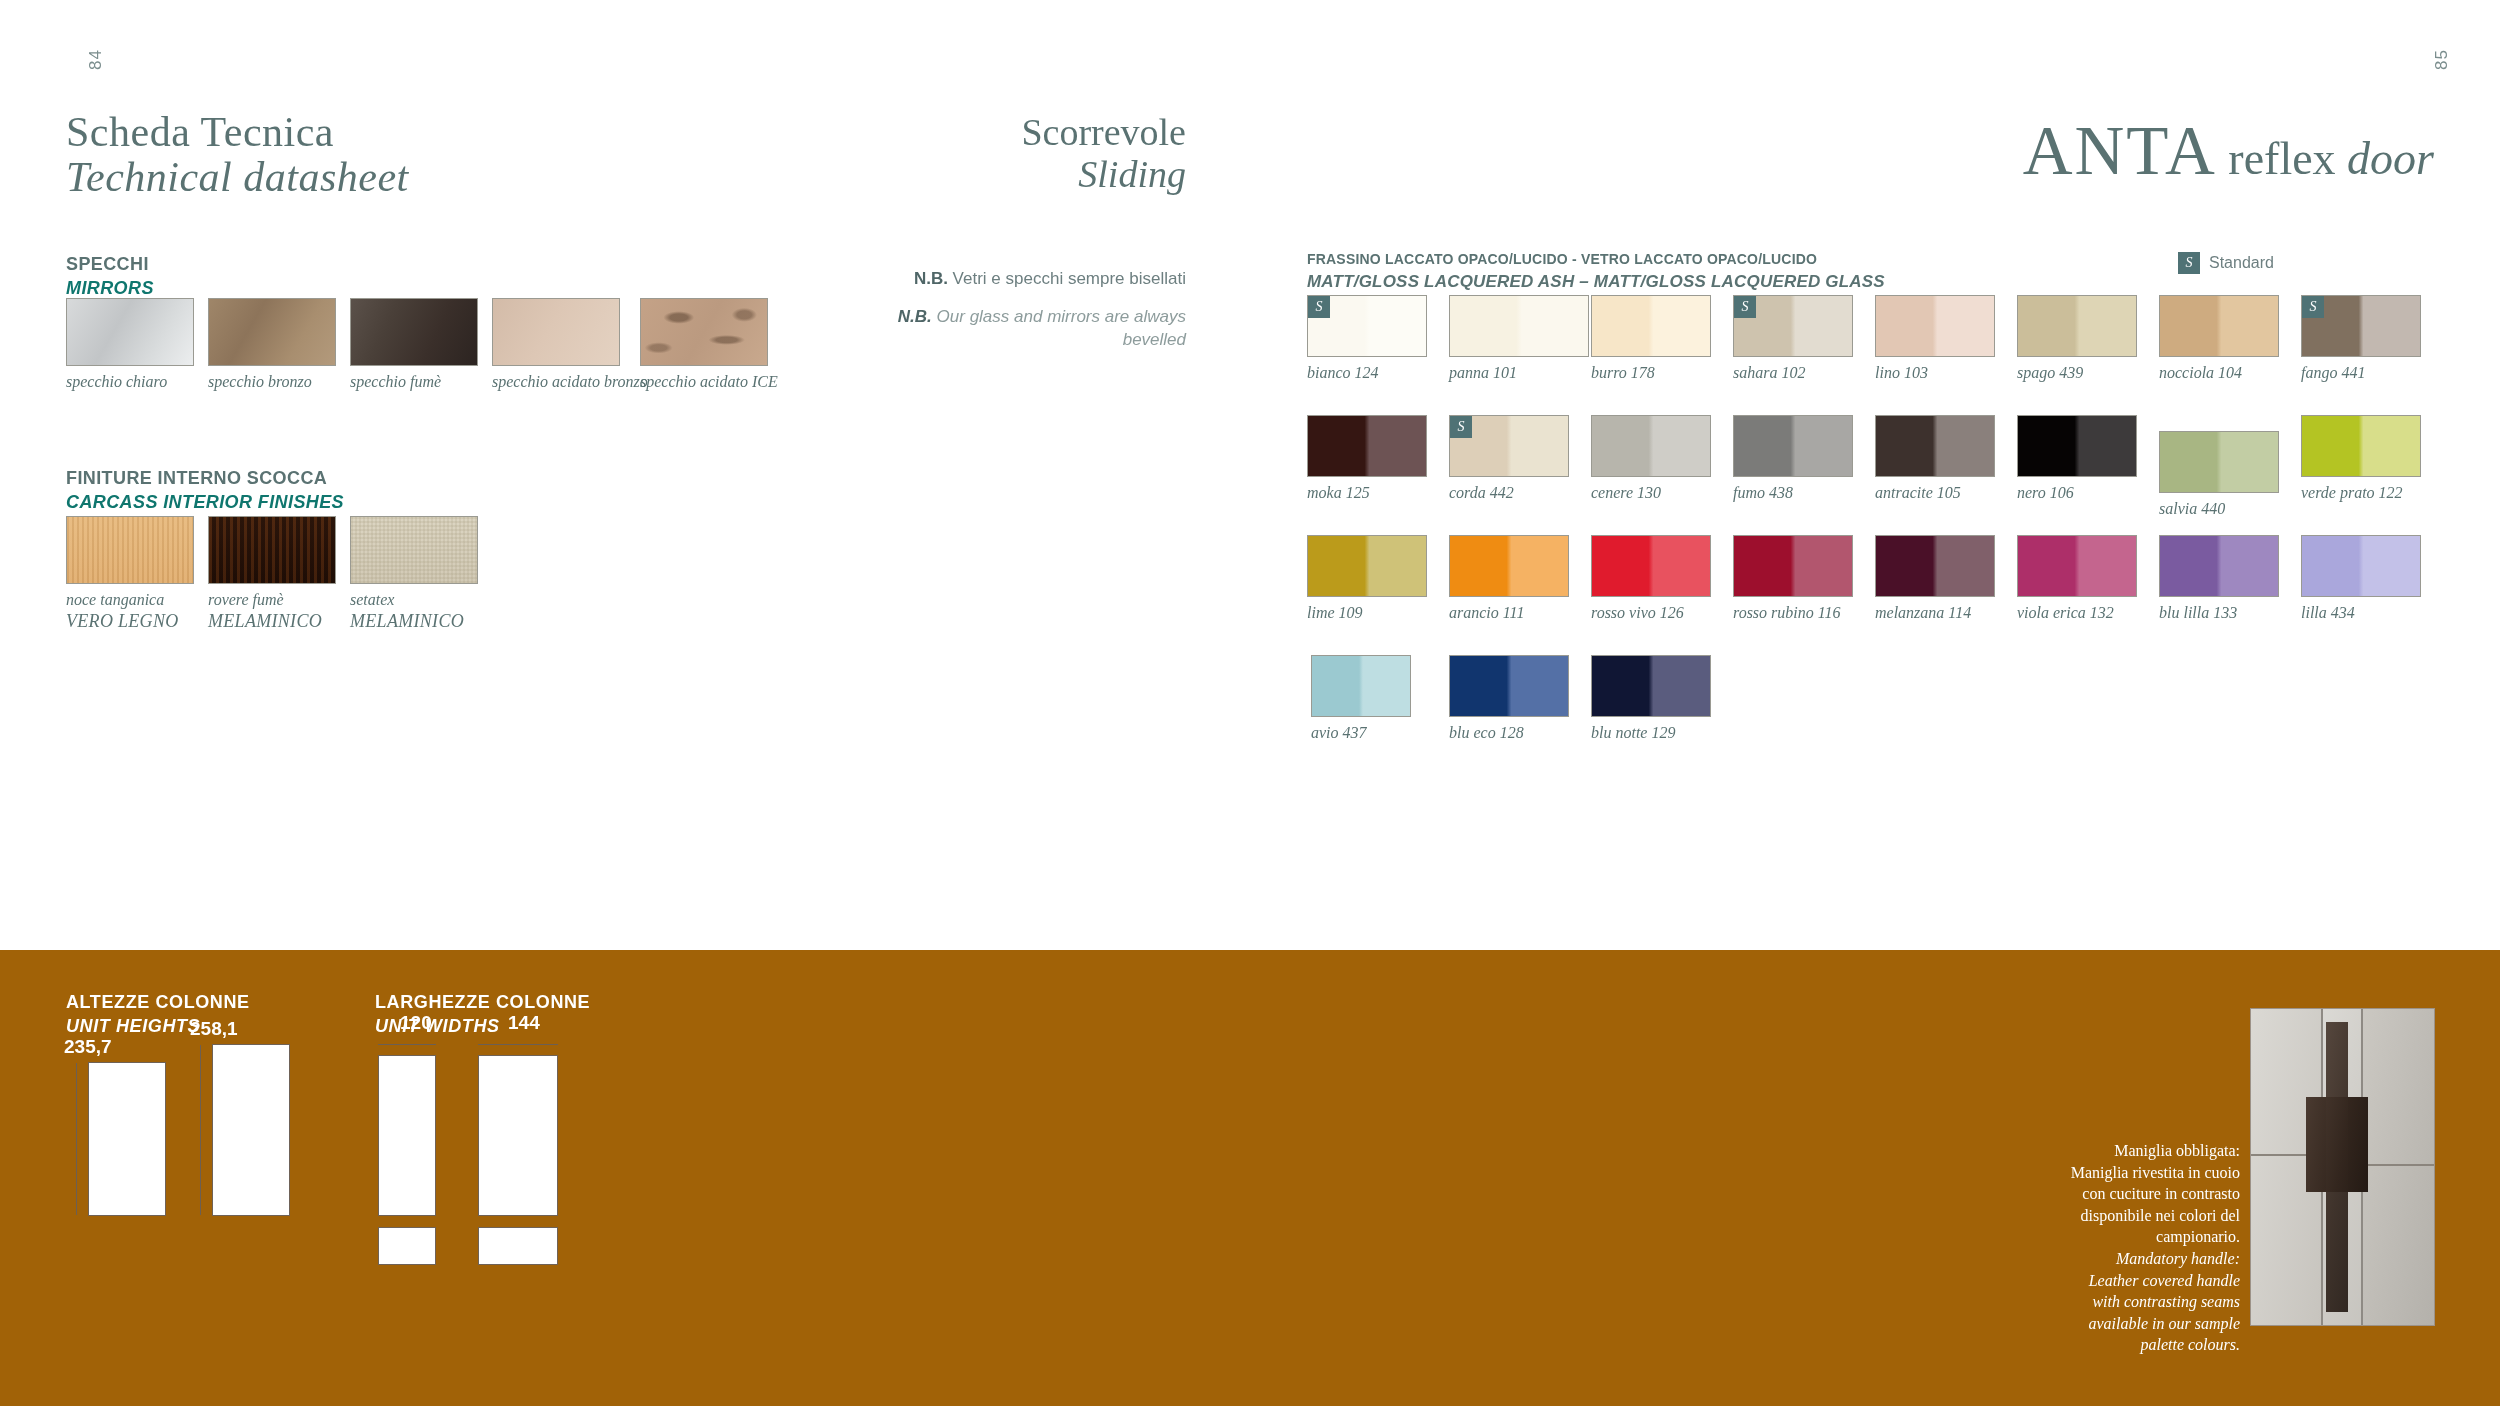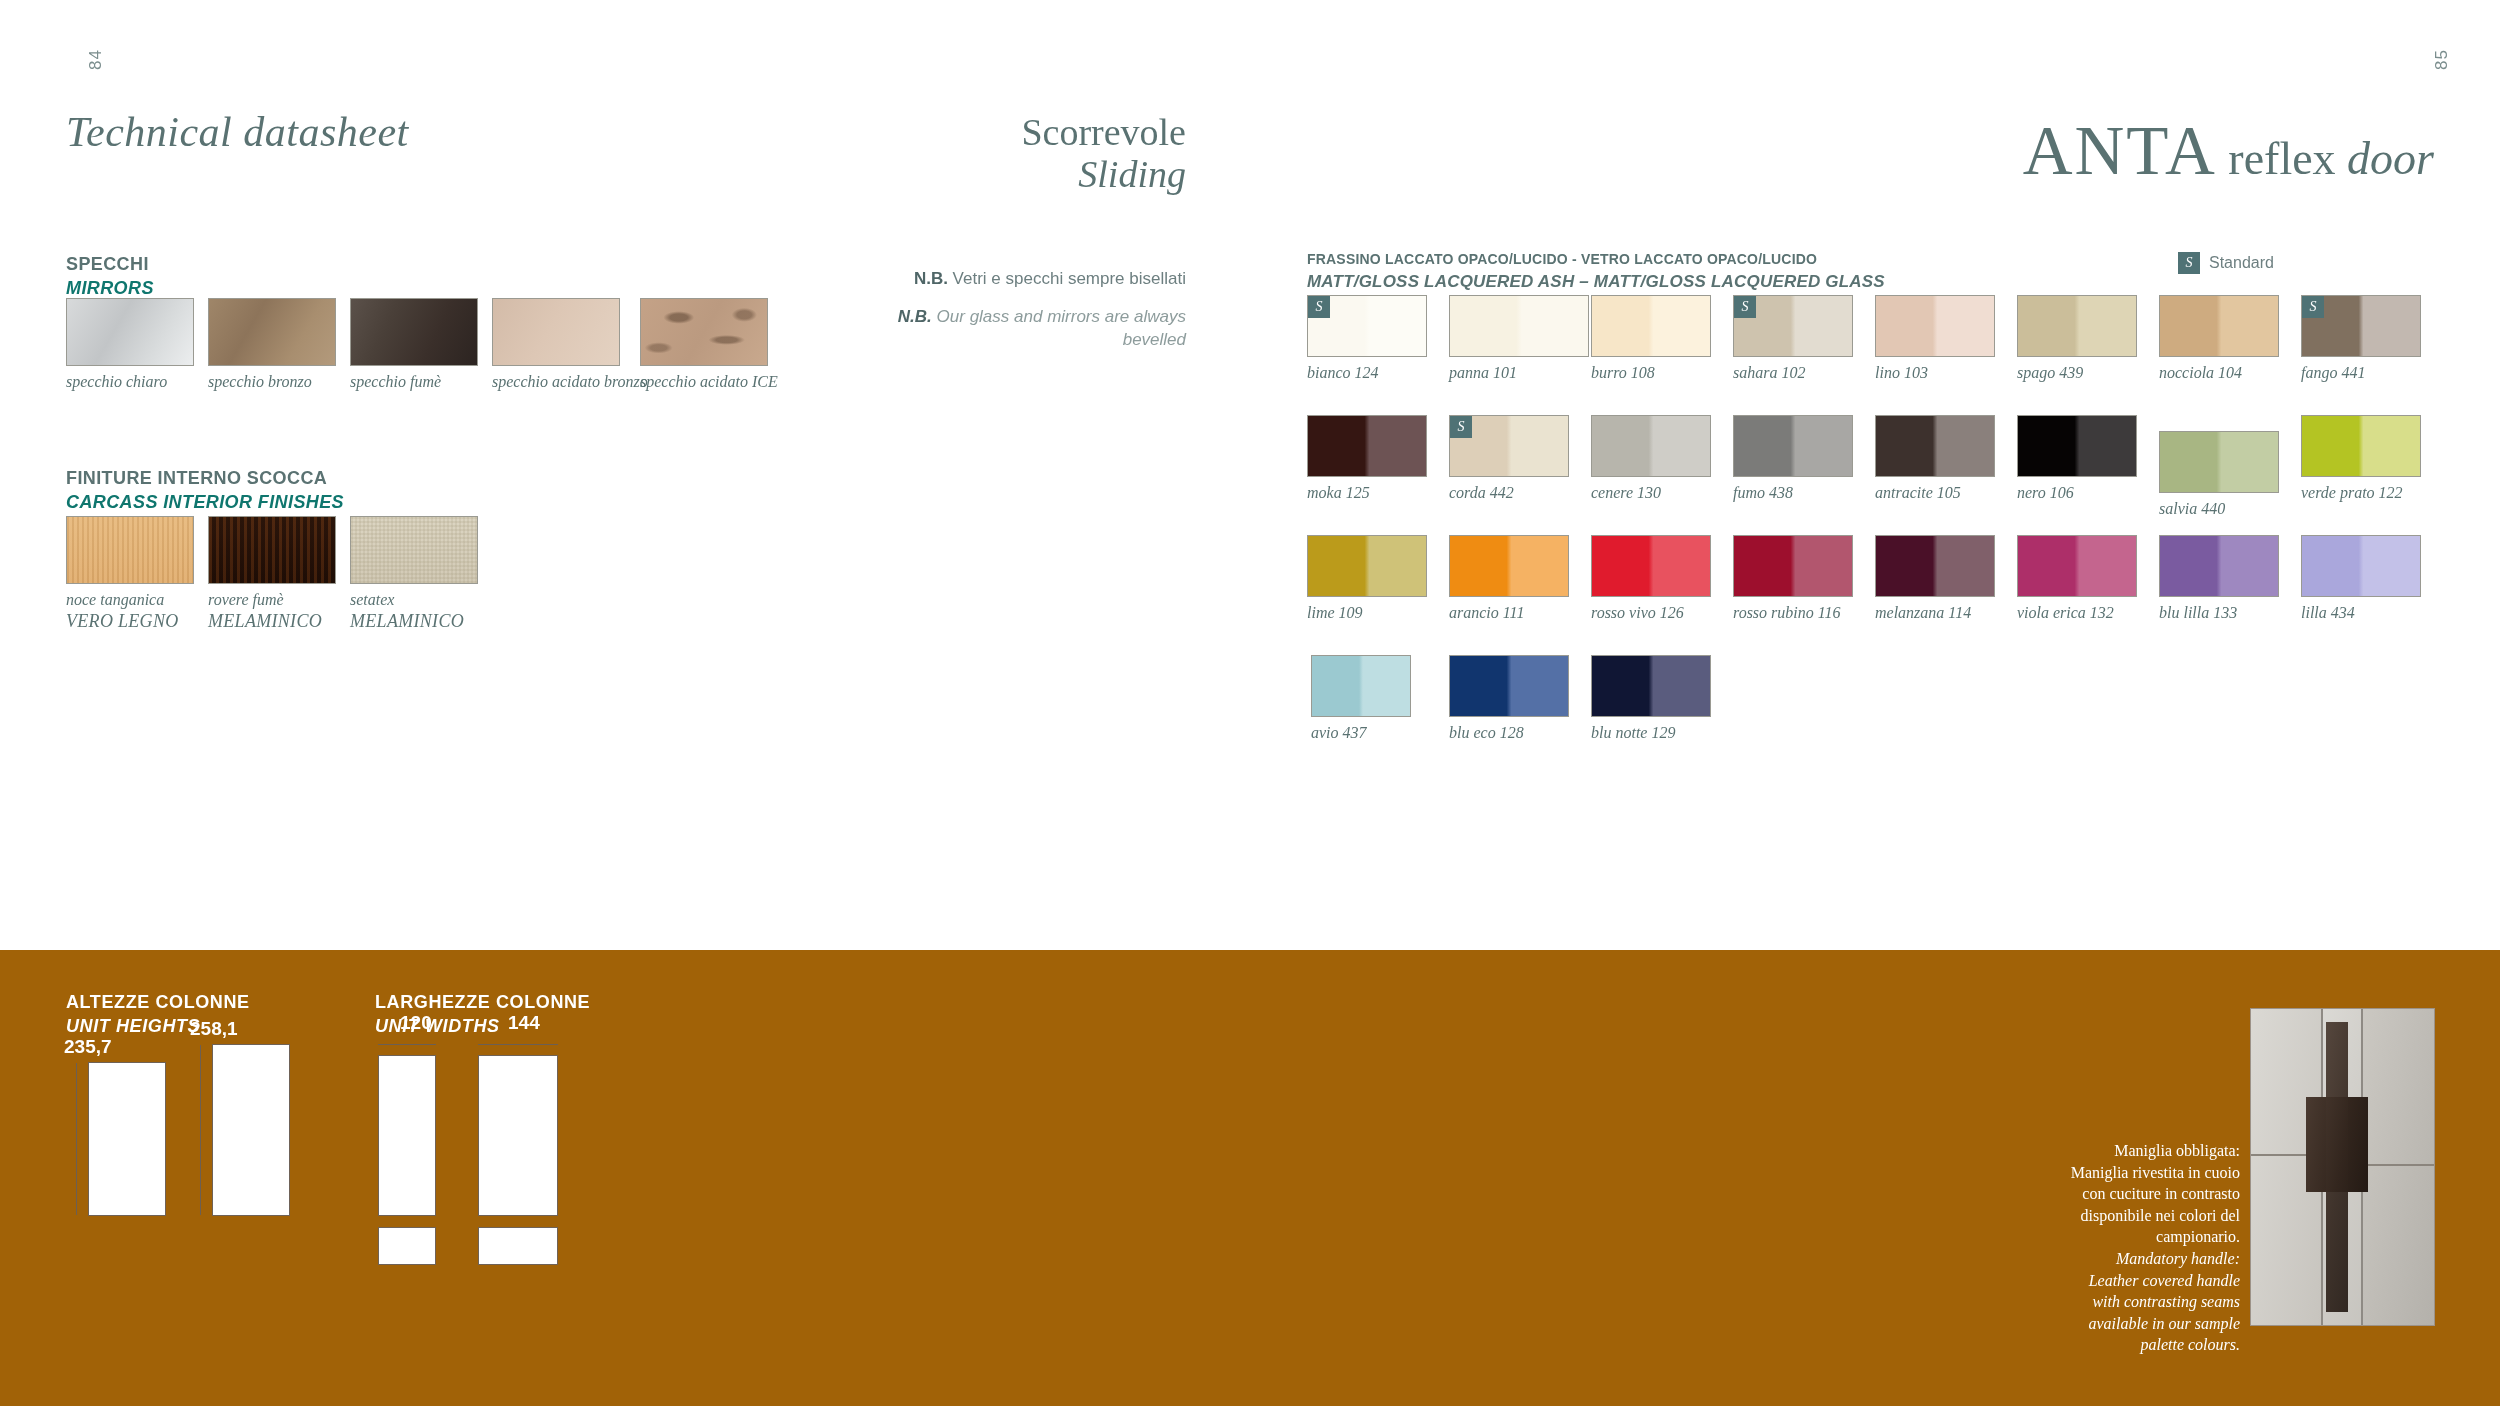--- a/index.html
+++ b/index.html
@@ -267,20 +267,21 @@
 </style>
 </head>
 <body>
 
 <div id="page">
 
   <div class="page-num" style="left:86px; top:70px;">84</div>
   <div class="page-num" style="left:2432px; top:70px;">85</div>
 
   <div class="title-block" style="left:66px; top:110px;">
+    <div class="title-it">Scheda Tecnica</div>
     <div class="title-en">Technical datasheet</div>
   </div>
 
   <div class="section-head" style="left:66px; top:252px;">
     <div class="sec-it">SPECCHI</div>
     <div class="sec-en">MIRRORS</div>
   </div>
 
   <div class="swatch-wrap" style="left:66px; top:298px; width:128px; height:68px;">
     <div class="swatch" style="background:linear-gradient(120deg,#d8dadb 0%,#c2c5c7 40%,#d9dcdd 72%,#eceeef 100%);"></div>
@@ -376,21 +377,21 @@
           <span class="std-badge">S</span>
         </div>
         <div class="swatch-label">bianco 124</div>
       </div>
       <div class="swatch-wrap" style="left: 142px; top: 0px; width: 140px; height: 62px;">
         <div class="swatch" style="background: linear-gradient(90deg, rgb(247, 242, 226) 0%, rgb(247, 242, 226) 48%, rgb(251, 248, 238) 52%, rgb(251, 248, 238) 100%);"></div>
         <div class="swatch-label">panna 101</div>
       </div>
       <div class="swatch-wrap" style="left: 284px; top: 0px; width: 120px; height: 62px;">
         <div class="swatch" style="background: linear-gradient(90deg, rgb(247, 230, 200) 0%, rgb(247, 230, 200) 48%, rgb(252, 242, 221) 52%, rgb(252, 242, 221) 100%);"></div>
-        <div class="swatch-label">burro 108</div>
+        <div class="swatch-label">burro 178</div>
       </div>
       <div class="swatch-wrap" style="left: 426px; top: 0px; width: 120px; height: 62px;">
         <div class="swatch" style="background: linear-gradient(90deg, rgb(206, 195, 174) 0%, rgb(206, 195, 174) 48%, rgb(226, 220, 208) 52%, rgb(226, 220, 208) 100%);">
           <span class="std-badge">S</span>
         </div>
         <div class="swatch-label">sahara 102</div>
       </div>
       <div class="swatch-wrap" style="left: 568px; top: 0px; width: 120px; height: 62px;">
         <div class="swatch" style="background: linear-gradient(90deg, rgb(226, 199, 180) 0%, rgb(226, 199, 180) 48%, rgb(240, 221, 210) 52%, rgb(240, 221, 210) 100%);"></div>
         <div class="swatch-label">lino 103</div>

